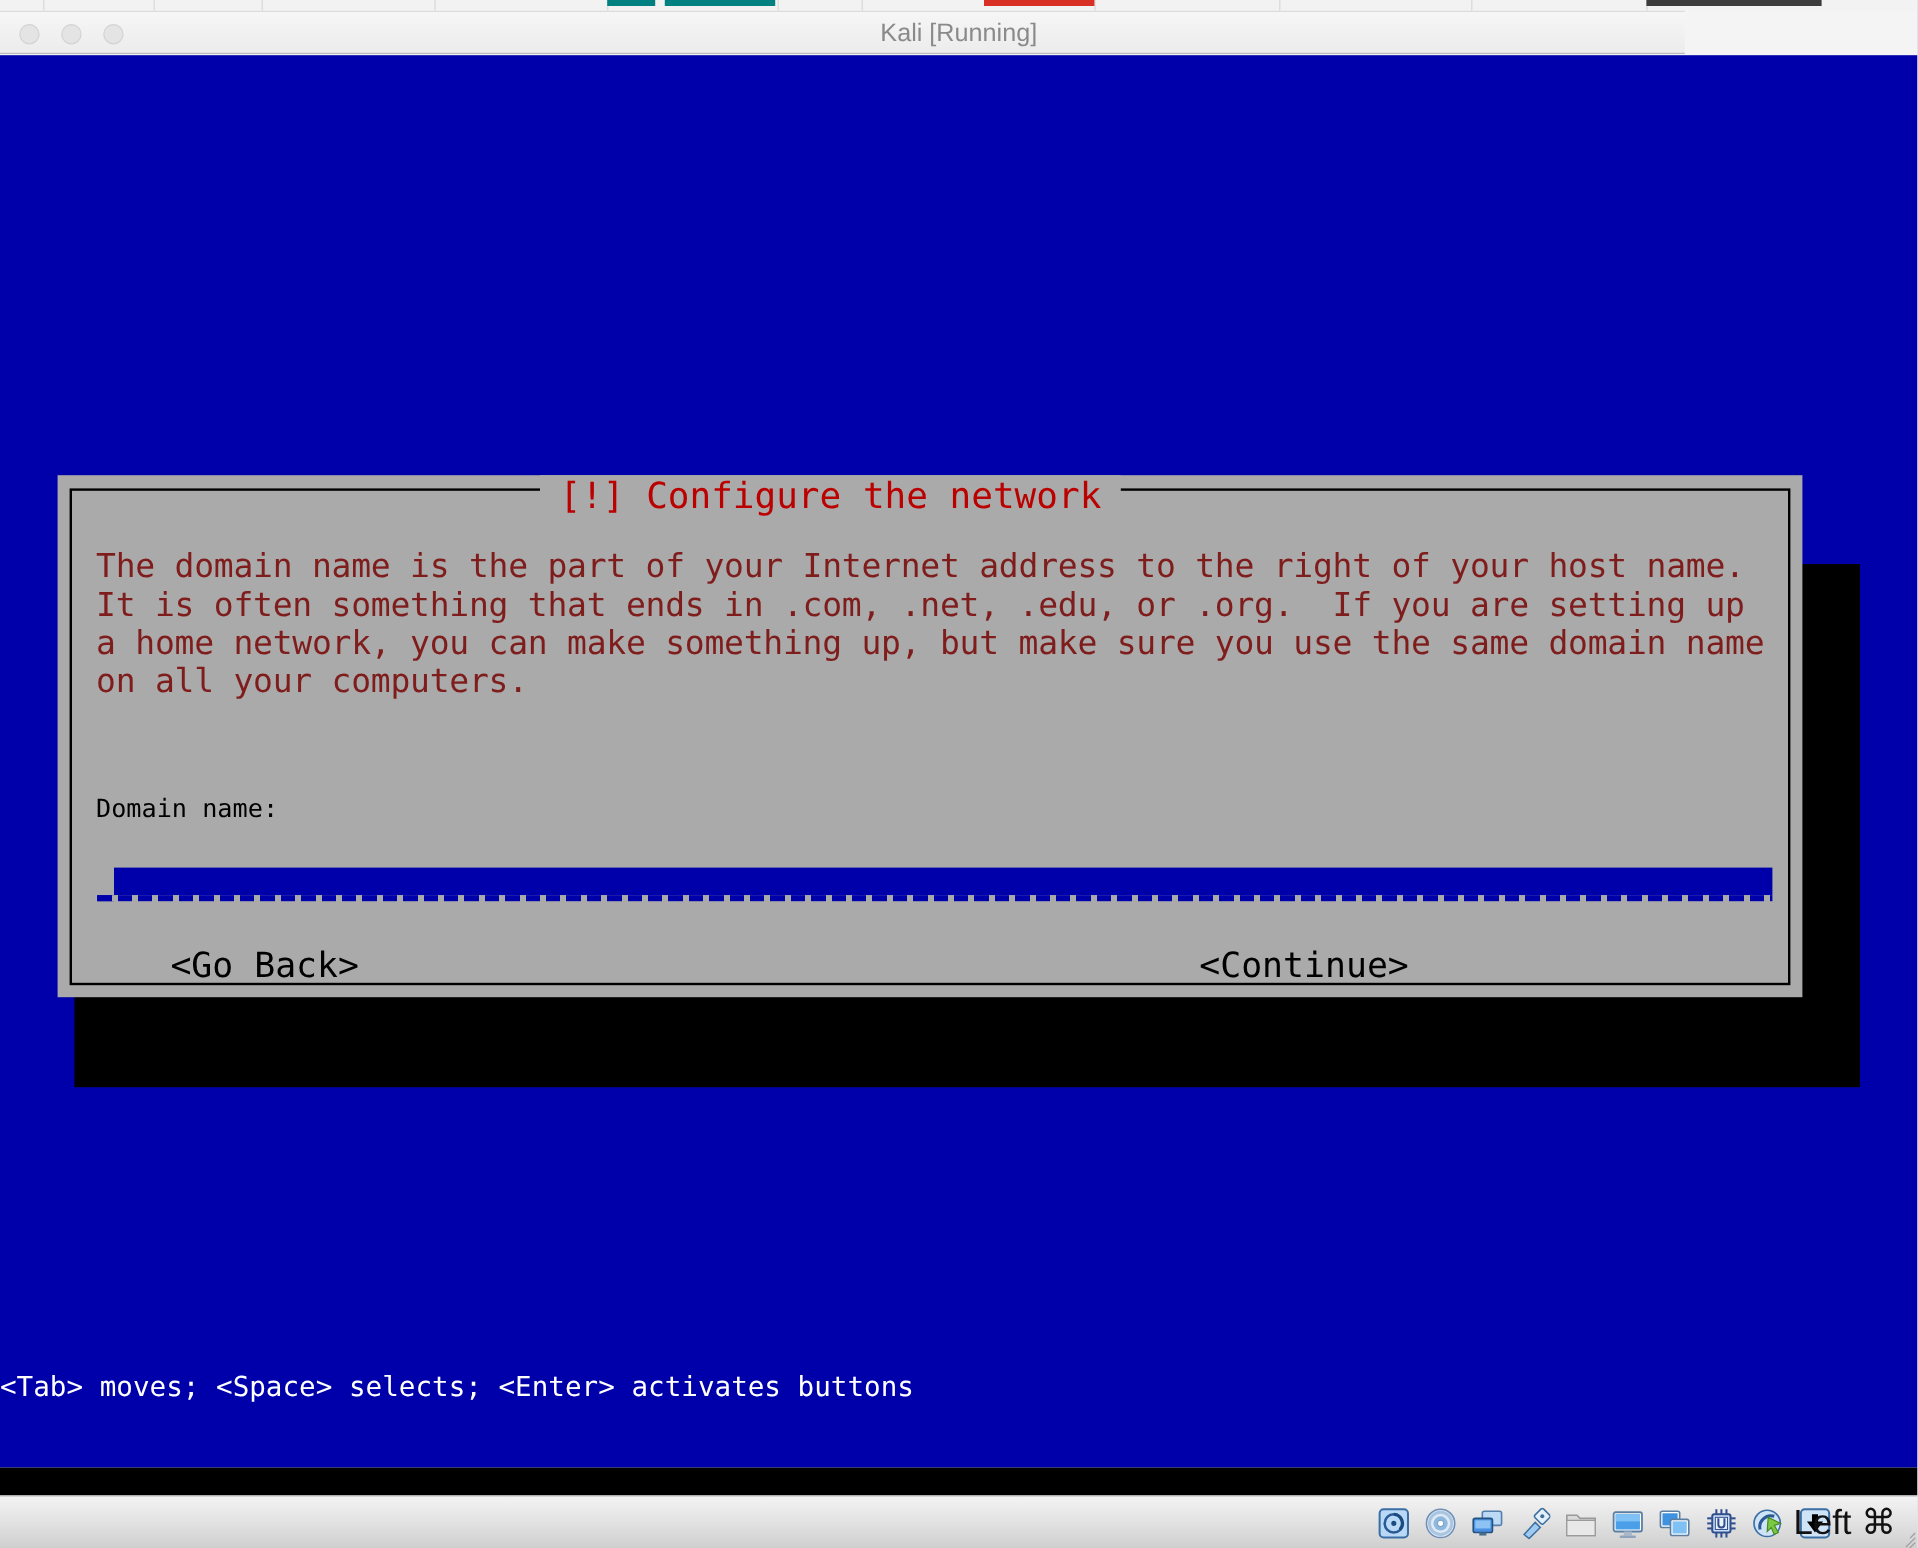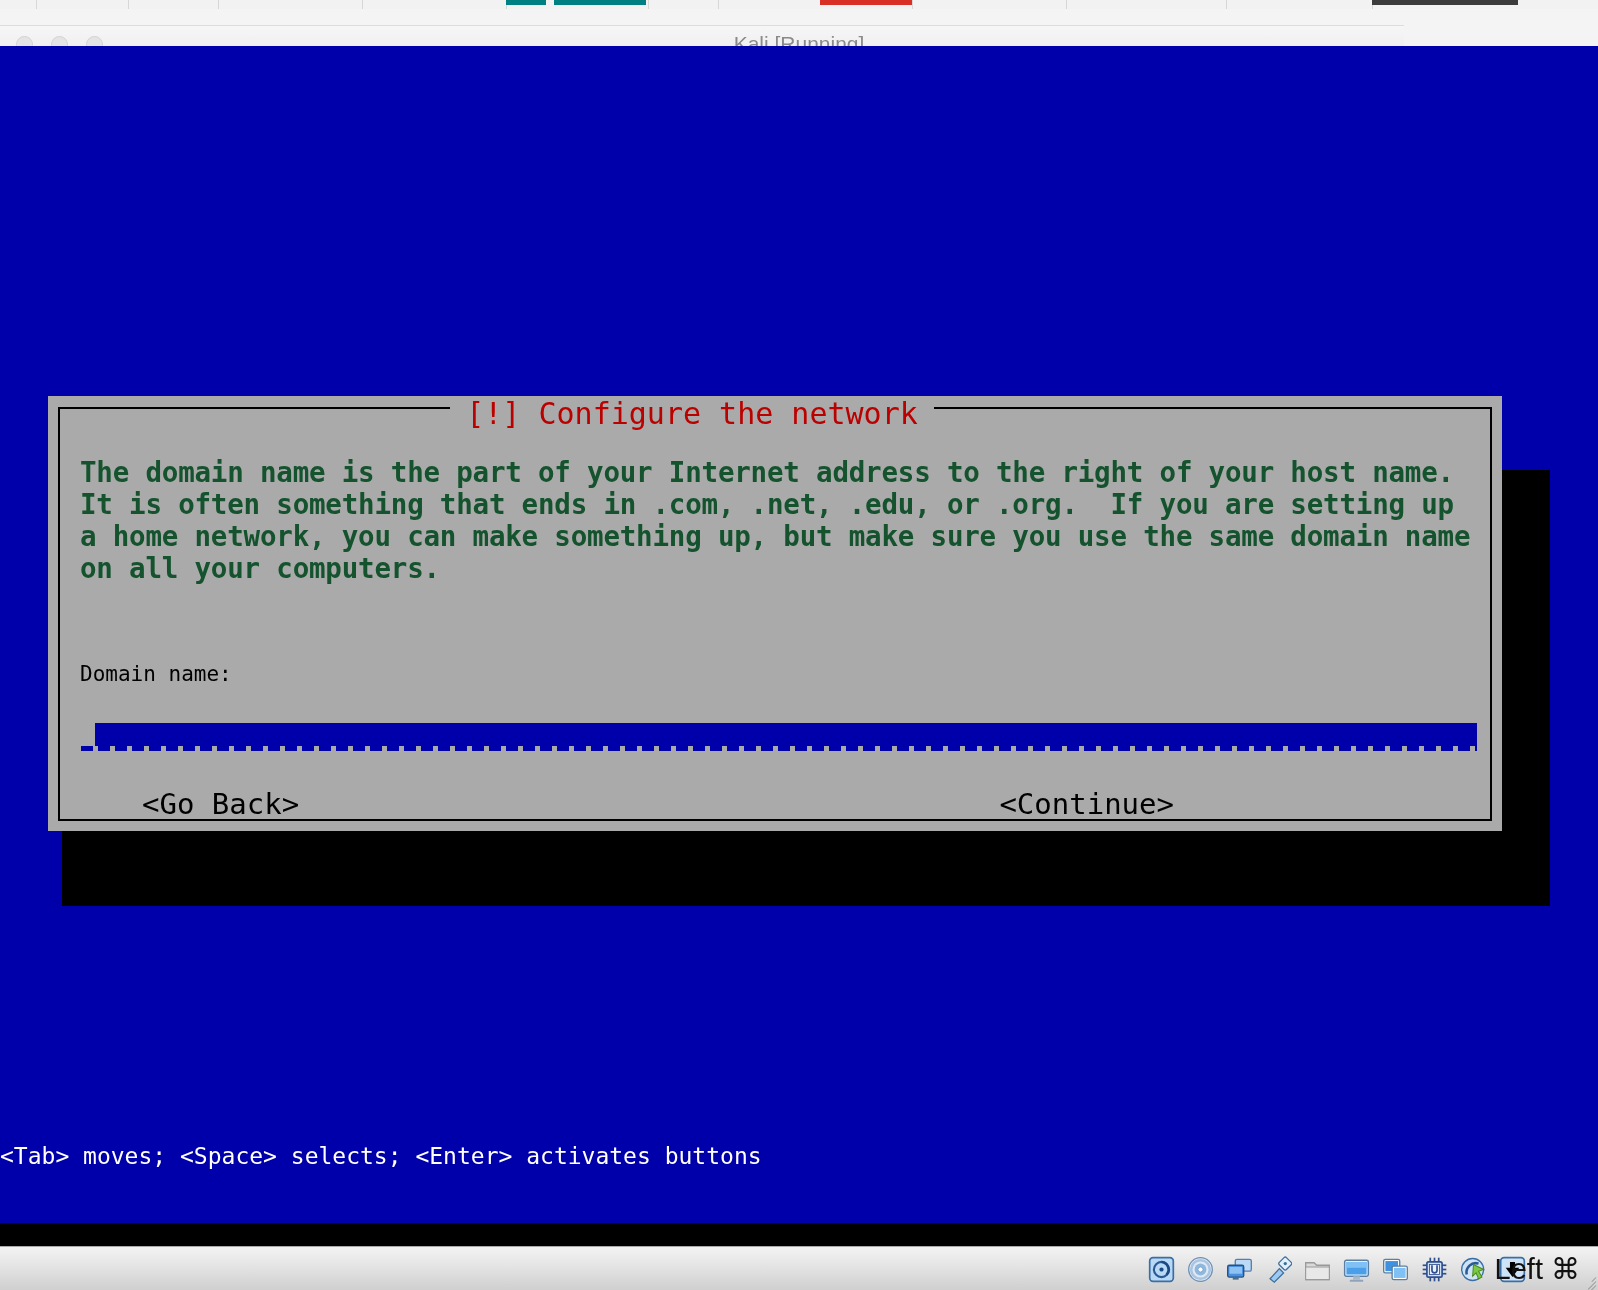--- a/index.html
+++ b/index.html
@@ -41,21 +41,20 @@
 
   
   .titlebar {
     position: absolute;
     left: 0; top: 9px;
     width: 1404px; height: 36px;
     background: linear-gradient(to bottom, #f6f6f6 0%, #ececec 100%);
     border-top: 1px solid #dcdcdc;
     border-bottom: 1px solid #b9b9b9;
     box-sizing: border-box;
-    margin-top: 16px;
   }
   .traffic {
     position: absolute;
     left: 16px; top: 10px;
     display: flex;
     gap: 18px;
   }
   .light {
     width: 17px; height: 17px;
     border-radius: 50%;
@@ -124,27 +123,26 @@
     letter-spacing: 0px;
     padding: 0 16px;
     white-space: pre;
     line-height: 36px;
   }
 
   .dlg-body {
     position: absolute;
     left: 32px; top: 60px;
     width: 1392px;
-    color: #14532d;
+    color: #7f1d1d;
     font-family: "DejaVu Sans Mono", monospace;
     font-size: 27.5px;
     line-height: 32px;
     white-space: pre-wrap;
     letter-spacing: -0.2px;
-    font-weight: bold;
   }
   .dlg-label {
     position: absolute;
     left: 32px; top: 262px;
     color: #000000;
     font-family: "DejaVu Sans Mono", monospace;
     font-size: 21px;
     line-height: 32px;
     white-space: pre;
   }

